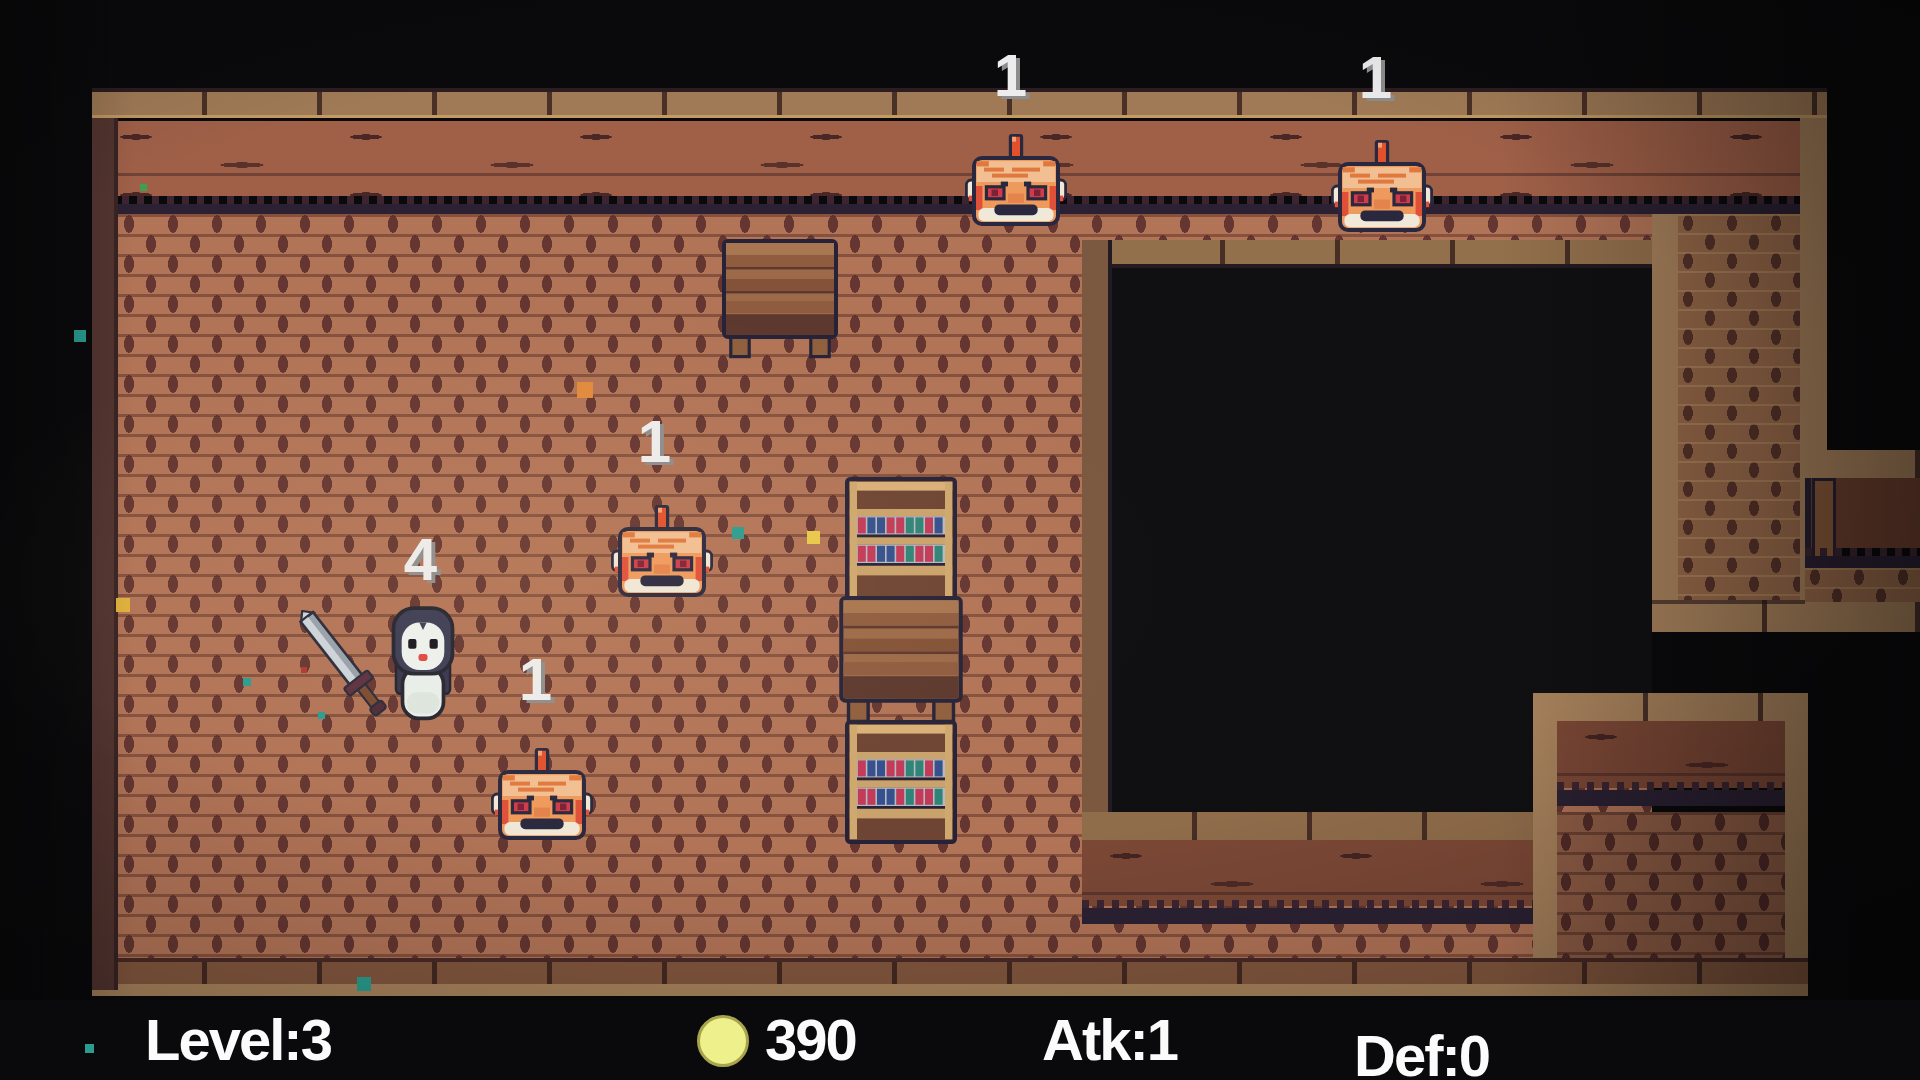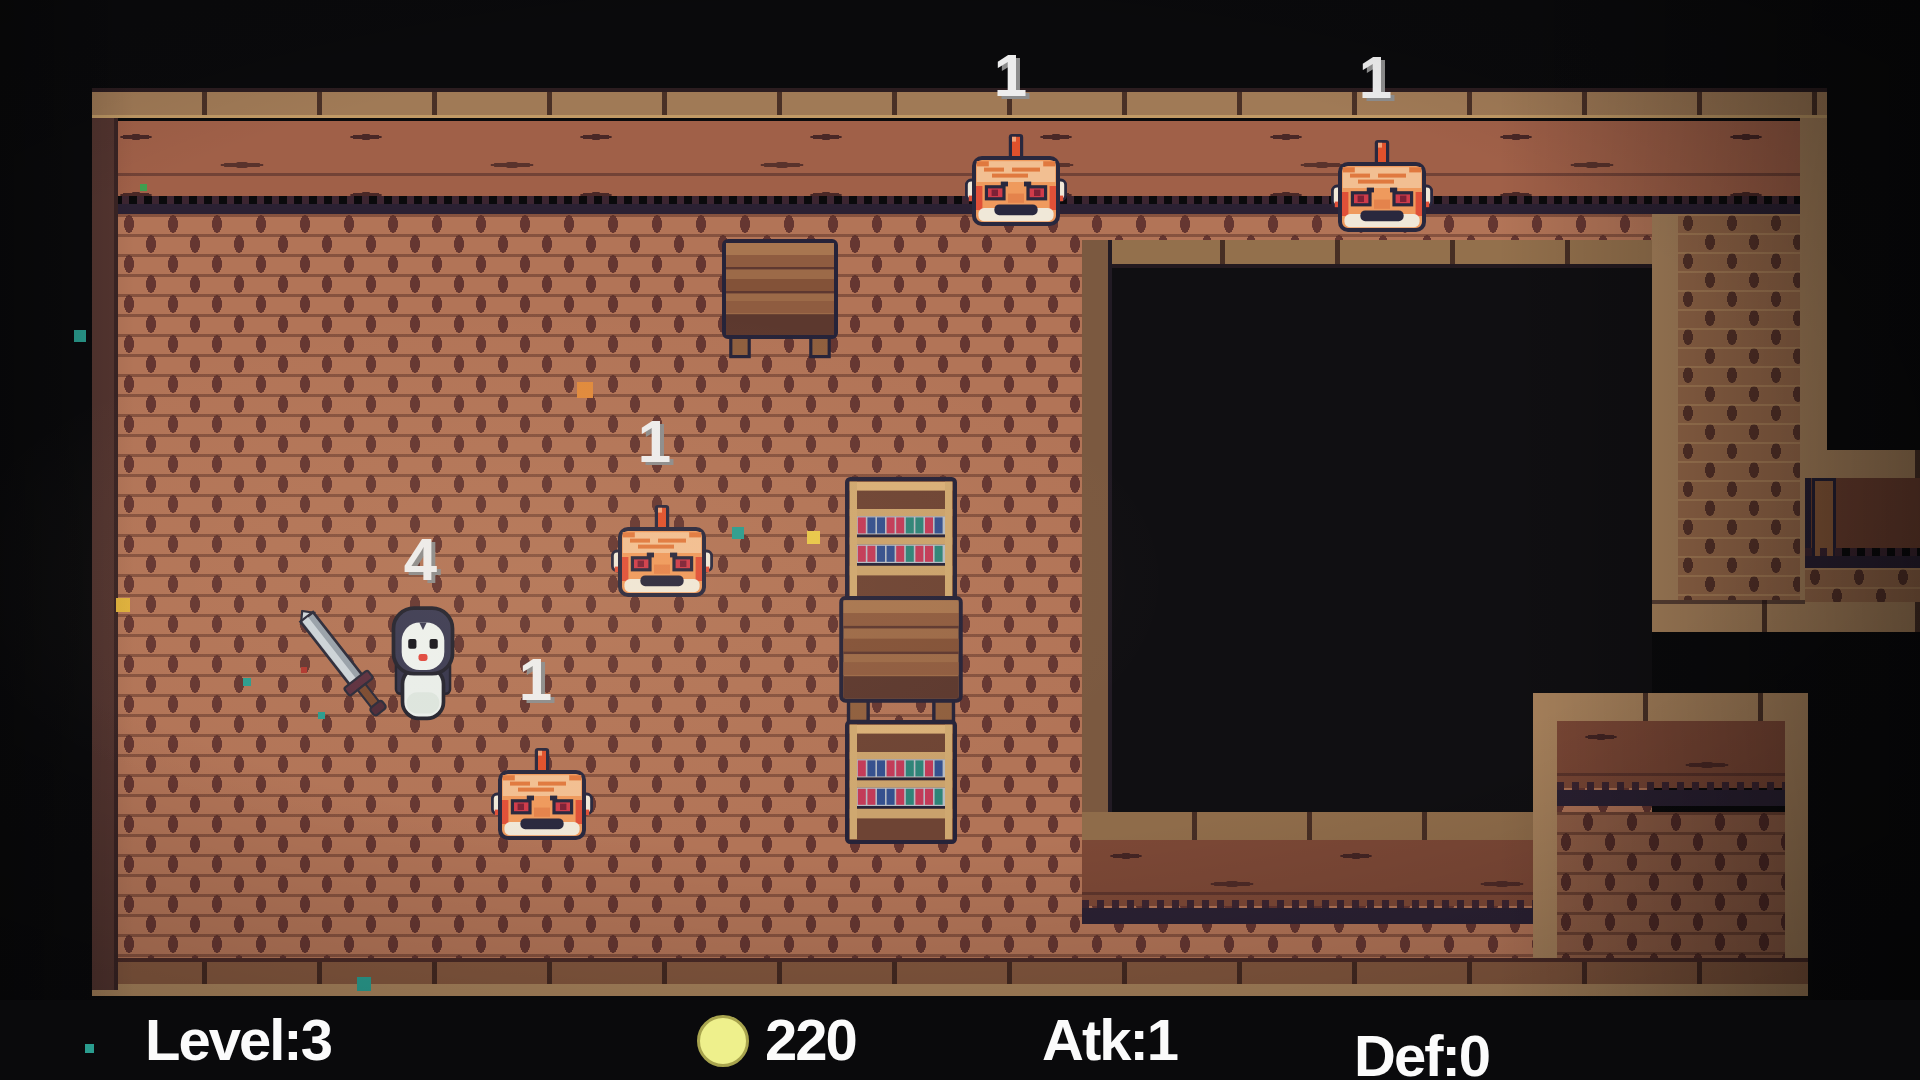--- a/index.html
+++ b/index.html
@@ -285,17 +285,17 @@
       <div class="particle" style="left: 357px; top: 977px; width: 14px; height: 14px; background: rgb(42, 157, 143);"></div>
       <div class="particle" style="left: 85px; top: 1044px; width: 9px; height: 9px; background: rgb(42, 157, 143);"></div>
     </div>
 
   <div id="vignette"></div>
 
   <div style="left:0;top:996px;width:1920px;height:84px;">
     <div class="hud-text" style="position:absolute;left:145px;top:16px;">Level:3</div>
     <div style="position:absolute;left:697px;top:19px;width:52px;height:52px;border-radius:50%;
                 background:#eef08c;border:3px solid #a8a44e;"></div>
-    <div class="hud-text" style="position:absolute;left:765px;top:16px;">220</div>
+    <div class="hud-text" style="position:absolute;left:765px;top:16px;">390</div>
     <div class="hud-text" style="position:absolute;left:1042px;top:16px;">Atk:1</div>
     <div class="hud-text" style="position:absolute;left:1318px;top:32px;margin-left:36px;">Def:0</div>
   </div>
 </div>
 
 </body></html>

